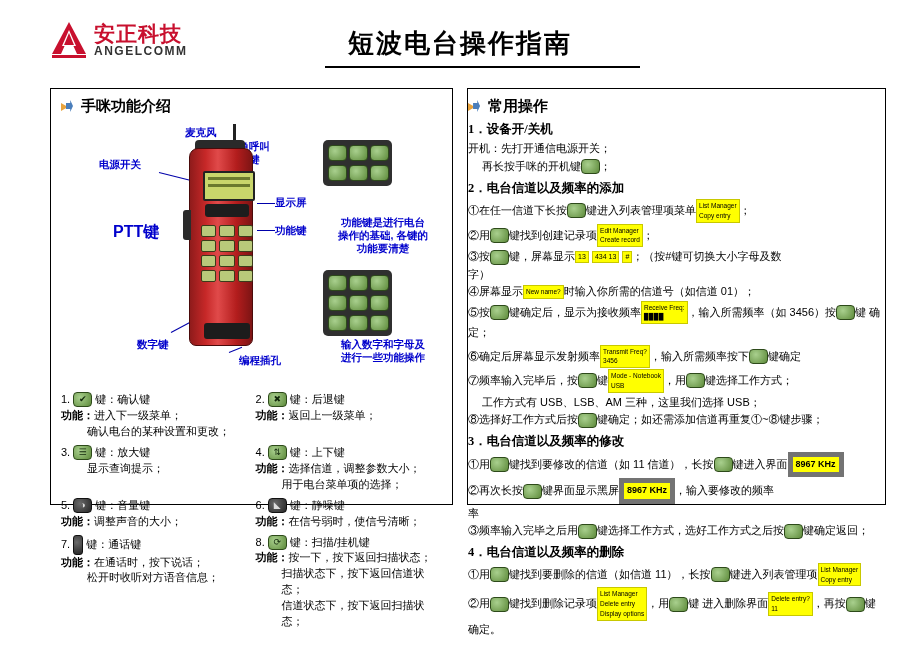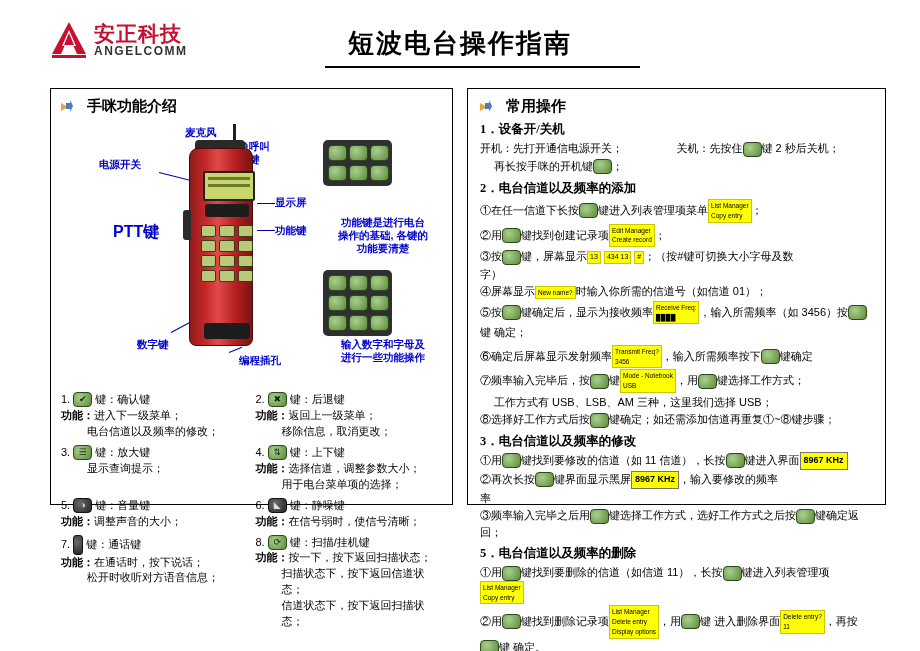--- a/index.html
+++ b/index.html
@@ -89,26 +89,26 @@
     display: flex;
     gap: 14px;
   }
   .panel {
     border: 1px solid #000;
     box-sizing: border-box;
     position: relative;
     background: #fff;
   }
   .panel.left { width: 404px; padding: 8px 10px; }
-  .panel.right { width: 420px; padding: 8px 12px; }
+  .panel.right { width: 420px; padding: 8px 0; }
 
   .panel-title {
     display: flex;
     align-items: center;
-    gap: 13px;
+    gap: 7px;
     font-size: 15px;
     font-weight: bold;
     font-family: "Liberation Serif", serif;
     margin-bottom: 4px;
   }
   .bullet-icon {
     width: 13px;
     height: 13px;
     position: relative;
     flex: none;
@@ -311,21 +311,21 @@
     position: relative;
   }
   .two-col {
     display: flex;
   }
   .two-col > div { width: 50%; }
   .indent { padding-left: 14px; }
   .hl-big {
     display: inline-block;
     background: #ffff00;
-    border: 1px solid #737373;
+    border: 5px solid #737373;
     color: #000;
     font-size: 9px;
     font-weight: bold;
     padding: 1px 3px;
     vertical-align: middle;
   }
   .numbox {
     display: inline-block;
     background: #ffff00;
     border: 1px solid #c8c800;
@@ -450,34 +450,33 @@
             <div class="keyhead">
               <span>1.</span>
               <span class="btn-green">
                   <span class="glyph">✔</span>
                 </span>
               <span>键：确认键</span>
             </div>
             <div class="func-line">
               <span class="func-label">功能：</span><span>进入下一级菜单；</span>
             </div>
-            <div class="func-sub">电台信道以及频率的修改；</div>
+            <div class="func-sub">确认电台的某种设置和更改；</div>
           </div>
           <div class="keycol">
             <div class="keyhead">
               <span>2.</span>
               <span class="btn-green">
                   <span class="glyph">✖</span>
                 </span>
               <span>键：后退键</span>
             </div>
             <div class="func-line">
               <span class="func-label">功能：</span><span>返回上一级菜单；</span>
             </div>
-            <div class="func-sub">移除信息，取消更改；</div>
           </div>
         </div>
 
         <div class="keyrow">
           <div class="keycol">
             <div class="keyhead">
               <span>3.</span>
               <span class="btn-green">
                   <span class="glyph">☰</span>
                 </span>
@@ -562,23 +561,20 @@
       <div class="panel-title">
         <span class="bullet-icon"></span>
         <span>常用操作</span>
       </div>
 
       <div class="sec-title">1．设备开/关机</div>
       <div class="two-col">
         <div class="r-line">
           <span>开机：先打开通信电源开关；</span>
         </div>
-        <div class="r-line">
-          <span>关机：先按住</span><span class="btn-green"></span><span>键 2 秒后关机；</span>
-        </div>
       </div>
       <div class="two-col">
         <div class="r-line indent">
           <span>再长按手咪的开机键</span><span class="btn-green"></span><span>；</span>
         </div>
       </div>
 
       <div class="sec-title">2．电台信道以及频率的添加</div>
 
       <div class="r-line">
@@ -614,21 +610,21 @@
         ①用<span class="btn-green"></span>键找到要修改的信道（如 11 信道），长按<span class="btn-green"></span>键进入界面<span class="hl-big">8967 KHz</span>
       </div>
       <div class="r-line">
         ②再次长按<span class="btn-green"></span>键界面显示黑屏<span class="hl-big">8967 KHz</span>，输入要修改的频率
       </div>
       <div class="r-line">率</div>
       <div class="r-line">
         ③频率输入完毕之后用<span class="btn-green"></span>键选择工作方式，选好工作方式之后按<span class="btn-green"></span>键确定返回；
       </div>
 
-      <div class="sec-title">5．电台信道以及频率的删除</div>
+      <div class="sec-title">4．电台信道以及频率的删除</div>
       <div class="r-line">
         ①用<span class="btn-green"></span>键找到要删除的信道（如信道 11），长按<span class="btn-green"></span>键进入列表管理项<span class="screenchip">List Manager<br>Copy entry</span>
       </div>
       <div class="r-line">
         ②用<span class="btn-green"></span>键找到删除记录项<span class="screenchip">List Manager<br>Delete entry<br>Display options</span>，用<span class="btn-green"></span>键 进入删除界面<span class="screenchip">Delete entry?<br>11</span>，再按<span class="btn-green"></span>键 确定。
       </div>
 
     </div>
   </div>
 </div>

